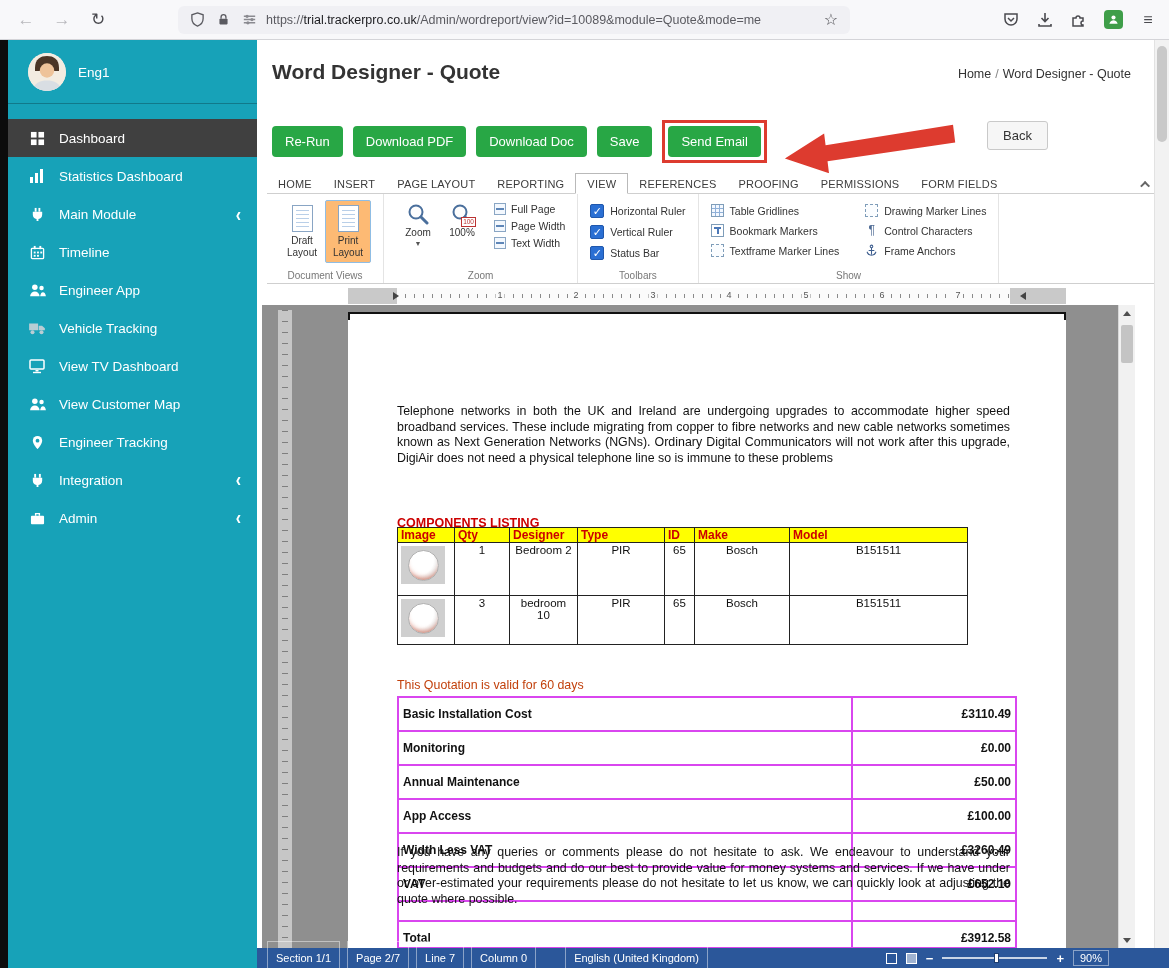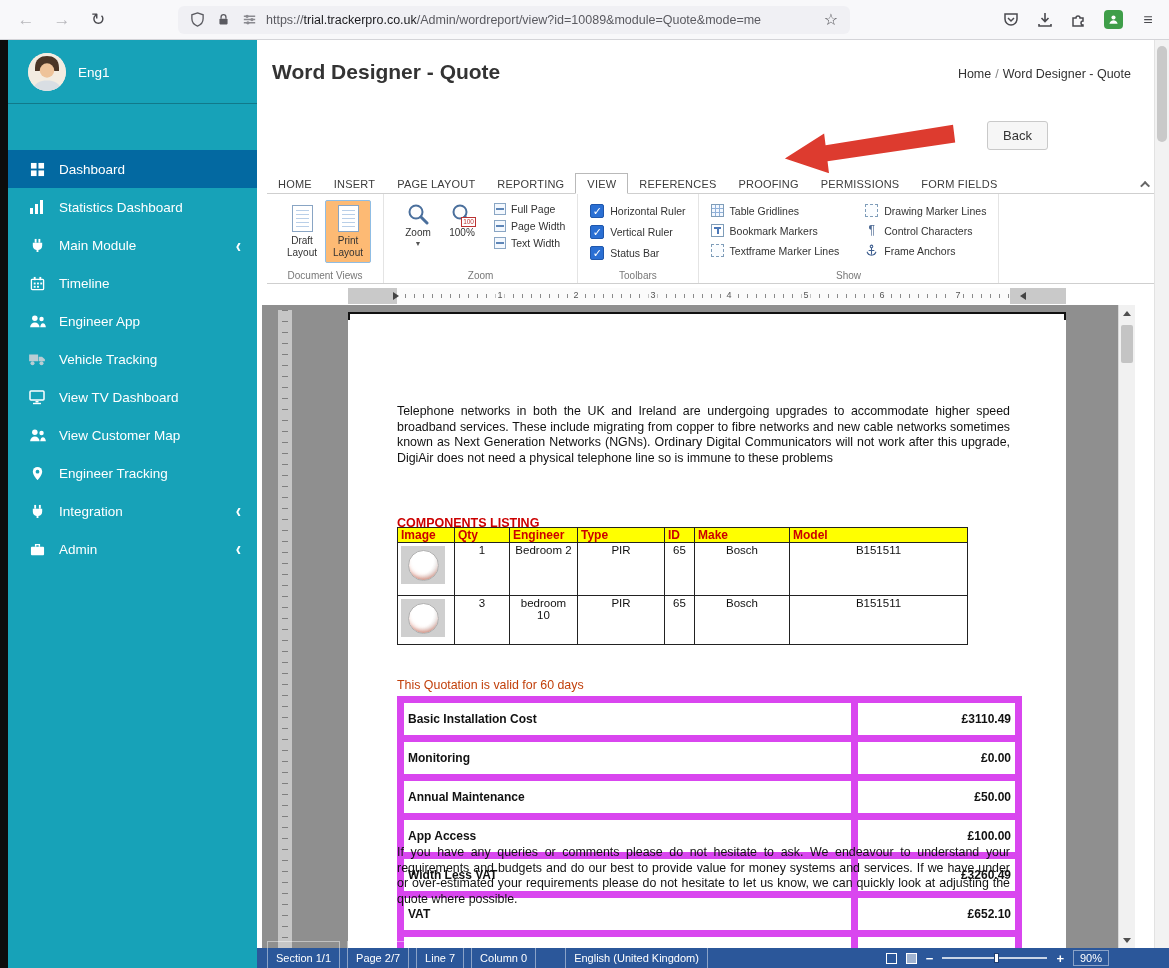--- a/index.html
+++ b/index.html
@@ -23,21 +23,21 @@
 
   
   .side-strip { position:absolute; left:0; top:40px; bottom:0; width:8px; background:#0c0c0c; z-index:10; }
   .sidebar { position:absolute; left:8px; top:40px; bottom:0; width:249px; background:#17a2b8; color:#fff; z-index:10; }
   .user-row { display:flex; align-items:center; gap:12px; padding:13px 0 12px 20px; border-bottom:1px solid rgba(0,0,0,.25); }
   .avatar { width:38px; height:38px; border-radius:50%; overflow:hidden; background:#f3ece1; flex:none; }
   .user-name { font-size:13.5px;text-align:center; }
   .menu { padding-top:15px; }
   .menu-item { display:flex; align-items:center; gap:13px; height:38px; padding:0 16px 0 20px;
     font-size:13.5px; cursor:pointer; }
-  .menu-item.active { background:#0369a1;margin-top:31px; }
+  .menu-item.active { background:#404040; }
   .micon { width:18px; height:18px; flex:none; display:flex; align-items:center; justify-content:center; }
   .chev { margin-left:auto; font-weight:bold; font-size:16px; transform:scaleY(1.3); color:#fff; }
 
   
   .main { position:absolute; left:257px; top:40px; right:0; bottom:0; background:#fff; }
   .page-title { position:absolute; left:15px; top:20px; font-size:21px; font-weight:600; color:#333; }
   .breadcrumb { position:absolute; right:38px; top:27px; font-size:12.5px; color:#333; }
   .breadcrumb .sep { color:#888; margin:0 4px; }
 
   .actions { position:absolute; left:15px; top:80px; display:flex; align-items:center; gap:10px; }
@@ -118,21 +118,21 @@
   .ctable th { background:#ffff00; color:#cc0000; text-align:left; font-size:12px; padding:0 3px;
     border:1px solid #222; font-weight:bold; height:15px; }
   .ctable td { border:1px solid #222; vertical-align:top; padding:1px 3px;text-align:center; }
   .device { width:44px; height:38px; background:#cfcfcf; display:flex; align-items:center; justify-content:center; margin:2px 0; }
   .device::after { content:""; width:29px; height:29px; border-radius:50%; border:1px solid #b0b0b0;
     background:radial-gradient(circle at 35% 32%, #ffffff 0 52%, #e9e9e9 72%, #d2d2d2);
     box-shadow:inset 0 -5px 5px -3px rgba(196,84,60,.65); }
   .validity { position:absolute; left:49px; top:366px; font-size:12.4px; color:#c2410c; }
   .ptable { position:absolute; left:49px; top:384px; border-collapse:collapse; table-layout:fixed;
     font-size:12px; font-weight:bold; color:#111; }
-  .ptable td { border:7px solid #d946ef; padding:9px 4px; height:15px; }
+  .ptable td { border:2px solid #d946ef; padding:9px 4px; height:15px; }
   .ptable td.val { text-align:right; }
   .ptable tr.gaprow td { height:11px; }
   .ptable tr.totalrow td { height:25px; vertical-align:bottom; padding-bottom:2px; }
   .closing { top:533px; }
 
   .doc-scroll { position:absolute; right:0; top:0; bottom:0; width:17px; background:#f1f1f1; border-left:1px solid #d8d8d8; }
   .ds-btn { position:absolute; left:0; right:0; height:16px; display:flex; align-items:center; justify-content:center; cursor:pointer; }
   .ds-btn.up { top:0; } .ds-btn.down { bottom:0; }
   .tri-up { width:0; height:0; border-left:4px solid transparent; border-right:4px solid transparent; border-bottom:5px solid #4f4f4f; }
   .tri-down { width:0; height:0; border-left:4px solid transparent; border-right:4px solid transparent; border-top:5px solid #4f4f4f; }
@@ -366,20 +366,29 @@
   </div>
 </div>
 
 <div class="main">
 
   <div class="page-title">Word Designer - Quote</div>
   <div class="breadcrumb">
     <span>Home</span><span class="sep">/</span><span>Word Designer - Quote</span>
   </div>
 
+  <div class="actions">
+    <button class="btn-green">Re-Run</button>
+    <button class="btn-green">Download PDF</button>
+    <button class="btn-green">Download Doc</button>
+    <button class="btn-green">Save</button>
+    <span class="email-wrap">
+      <button class="btn-green">Send Email</button>
+    </span>
+  </div>
   <button class="btn-back">Back</button>
 
   <svg class="arrow-annot" viewBox="0 0 175 44">
     <polygon points="2,24 44,4 44,16 173,11 173,29 44,32 44,44" fill="#dd3b2f"></polygon>
   </svg>
 
   <div class="ribbon-tabs">
     <span class="rtab">HOME</span>
     <span class="rtab">INSERT</span>
     <span class="rtab">PAGE LAYOUT</span>
@@ -530,21 +539,21 @@
             <col style="width:68px">
             <col style="width:87px">
           <col style="width:30px">
             <col style="width:95px">
             <col style="width:178px">
         </colgroup>
         <tbody>
             <tr>
           <th>Image</th>
           <th>Qty</th>
-          <th>Engineer</th>
+          <th>Designer</th>
           <th>Type</th>
           <th>ID</th>
           <th>Make</th>
           <th>Model</th>
         </tr>
         <tr style="height:53px">
           <td>
                 <span class="device"></span>
               </td>
           <td style="text-align:center">1</td>
@@ -598,21 +607,21 @@
         </tr>
         <tr>
           <td>VAT</td>
           <td class="val">£652.10</td>
         </tr>
         <tr class="gaprow">
               <td></td>
               <td></td>
             </tr>
         <tr class="totalrow">
-          <td>Lines</td>
+          <td>Total</td>
           <td class="val">£3912.58</td>
         </tr>
       </tbody>
         </table>
 
       <div class="doc-p closing">If you have any queries or comments please do not hesitate to ask. We endeavour to understand your requirements and budgets and do our best to provide value for money systems and services. If we have under or over-estimated your requirements please do not hesitate to let us know, we can quickly look at adjusting the quote where possible.</div>
     </div>
 
     <div class="doc-scroll">
       <div class="ds-btn up">

